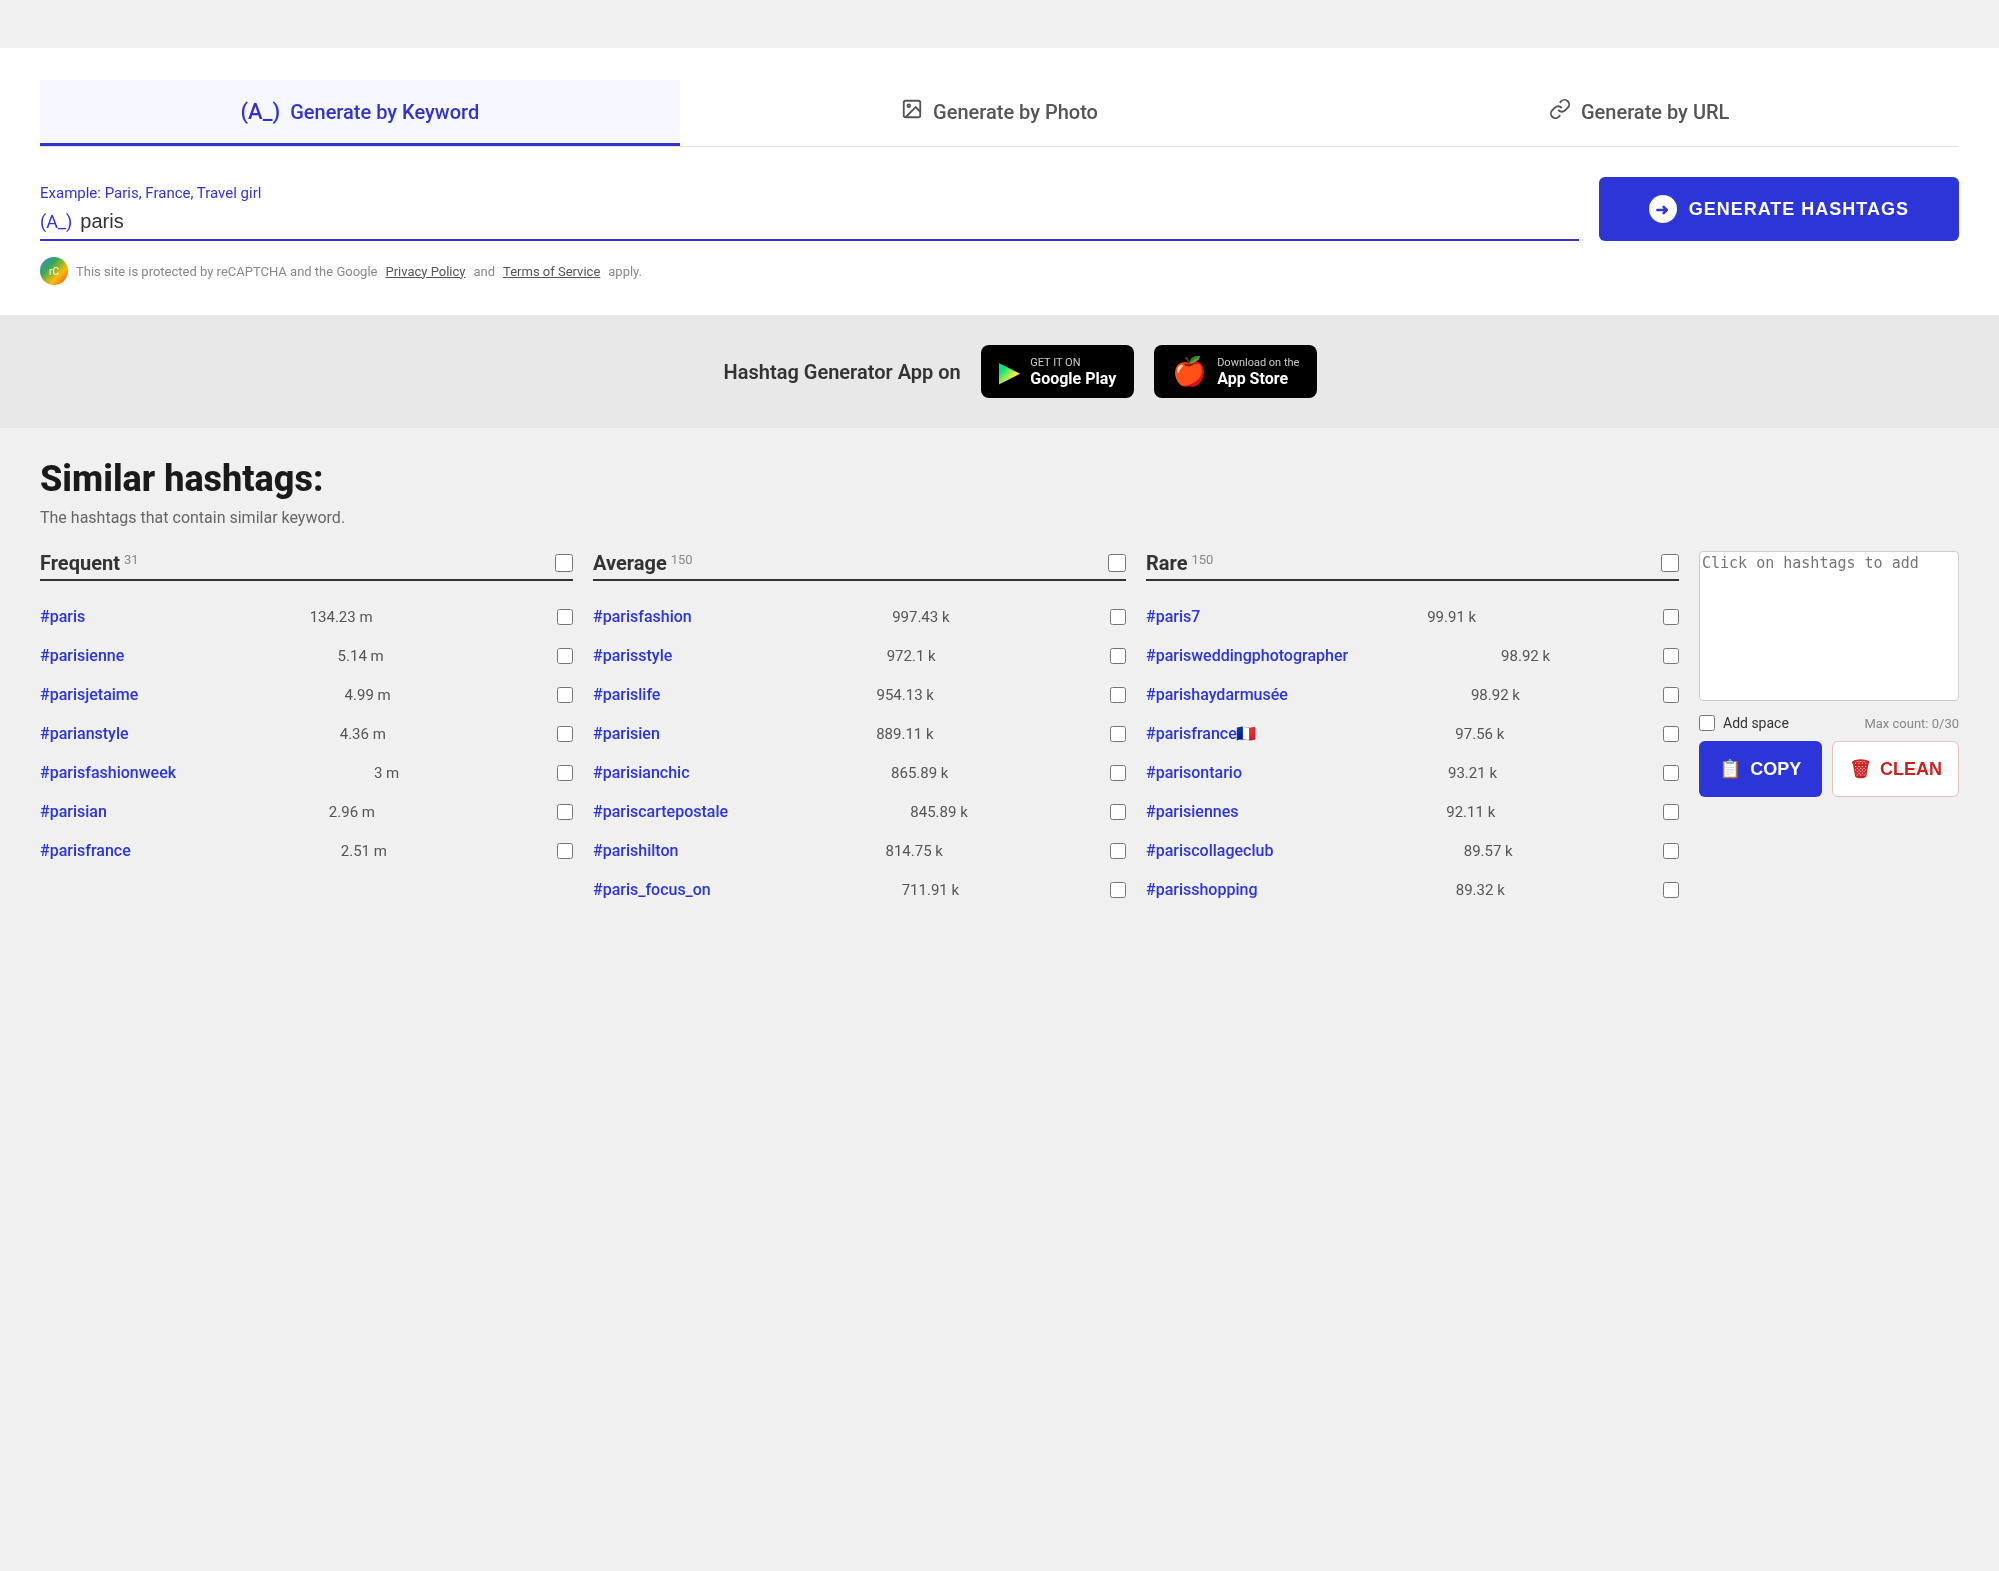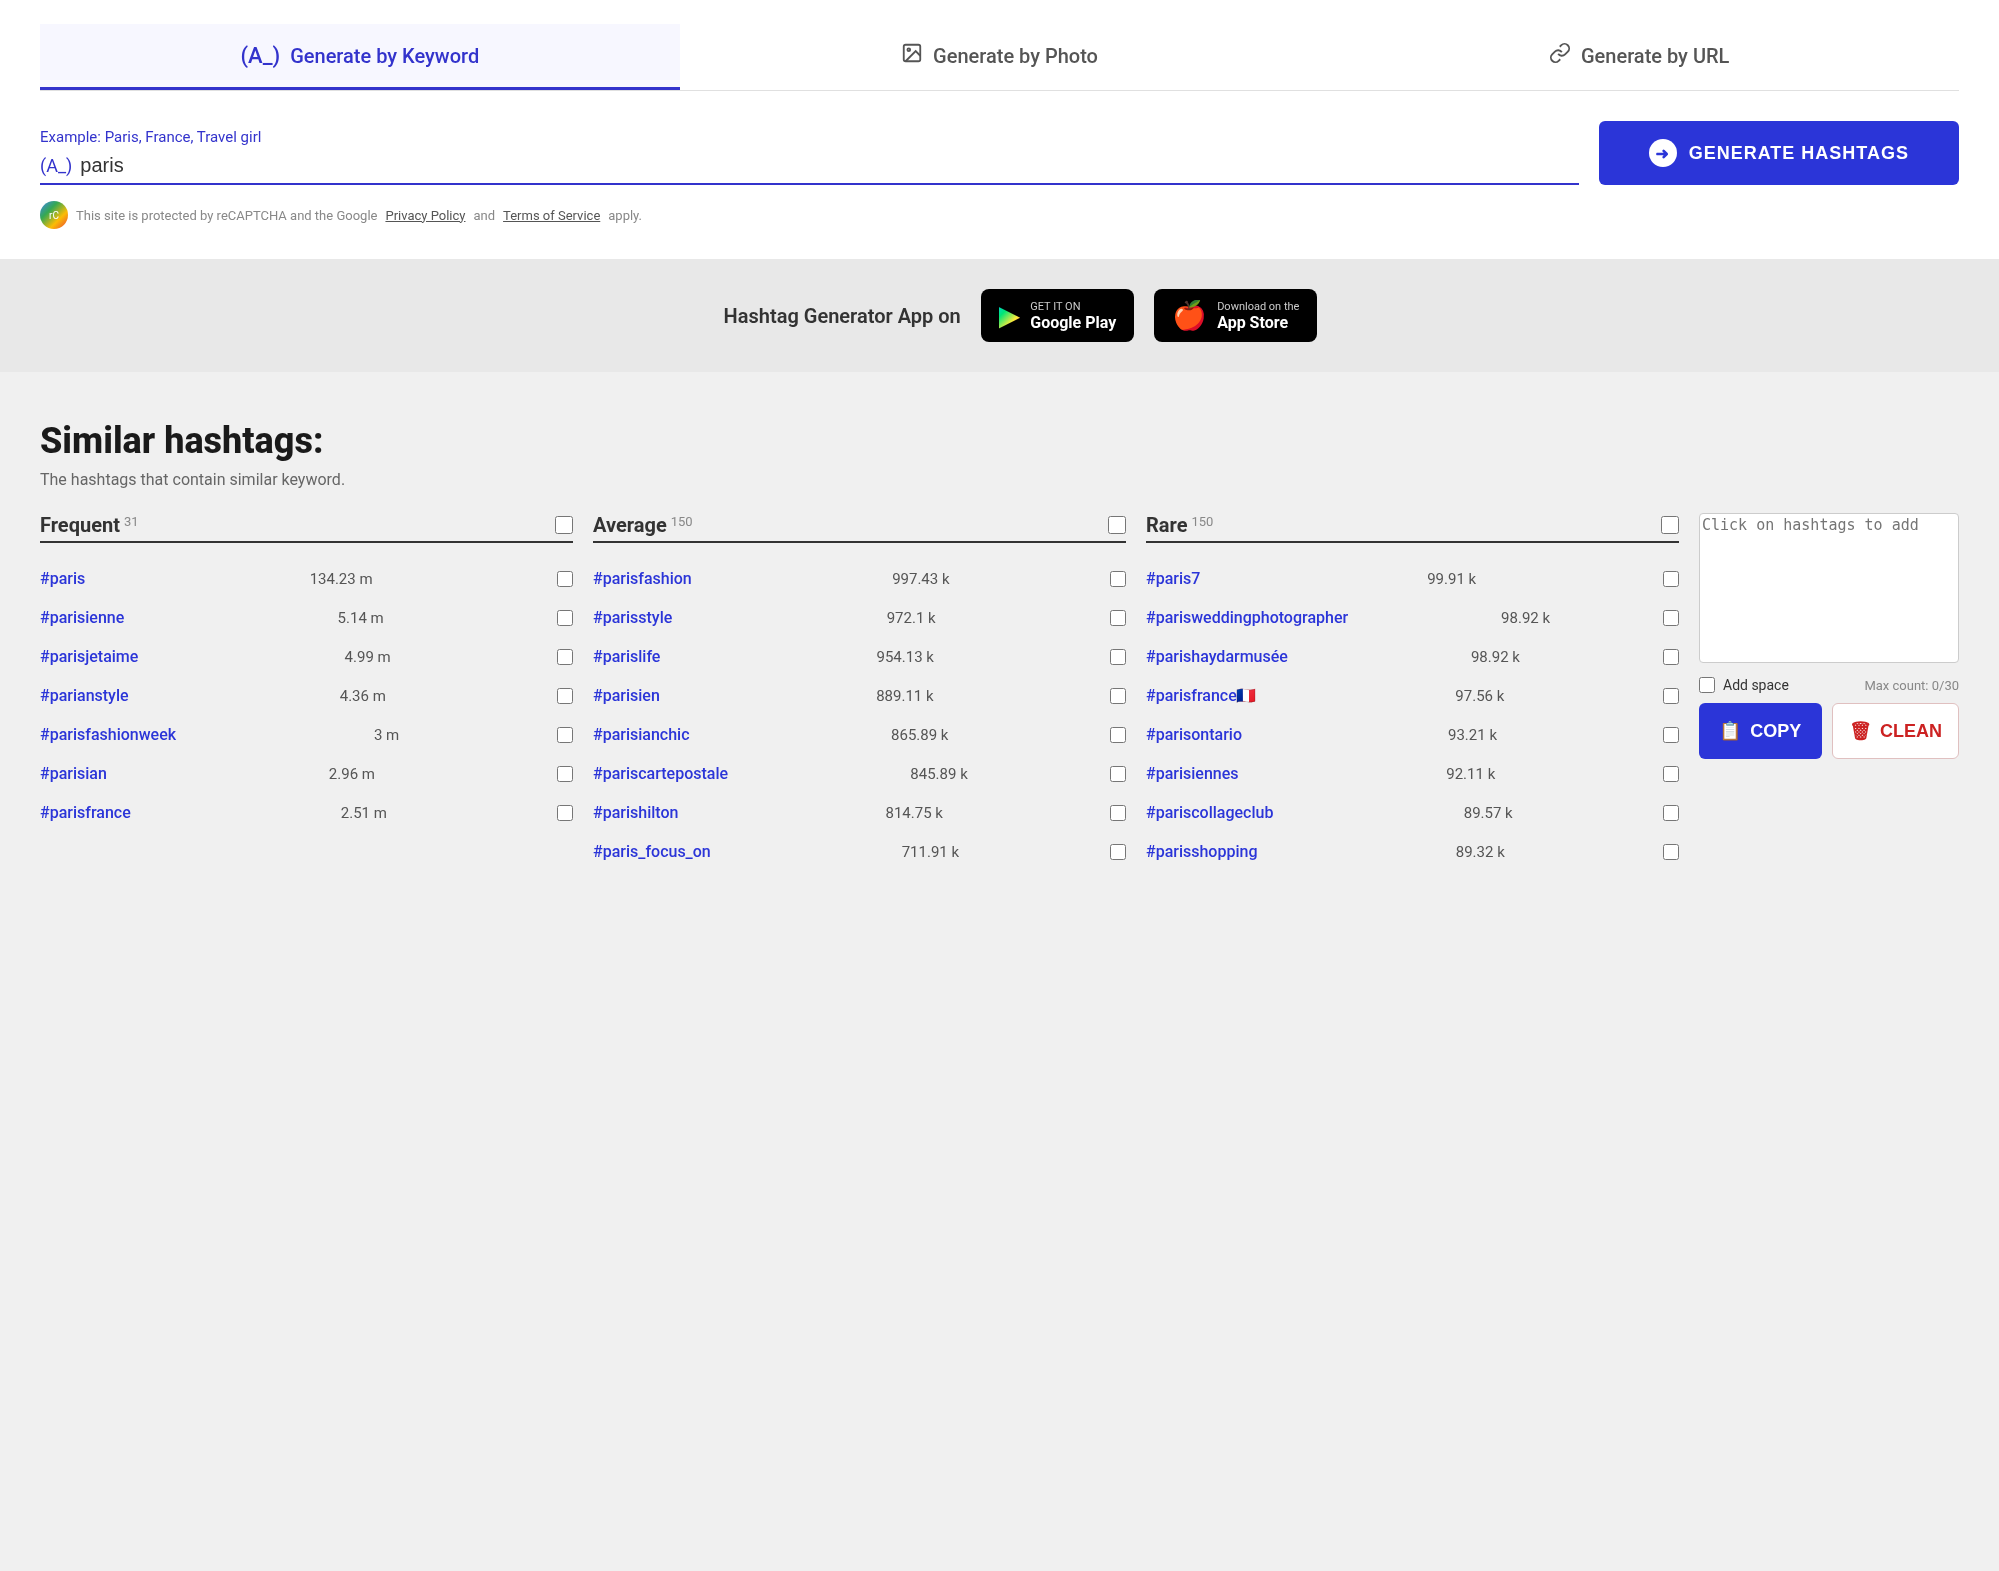--- a/index.html
+++ b/index.html
@@ -1,18 +1,18 @@
 <!DOCTYPE html>
 <html><head>
   <meta charset="utf-8">
   <style>
     * { box-sizing: border-box; margin: 0; padding: 0; }
     body { font-family: -apple-system, BlinkMacSystemFont, 'Segoe UI', Roboto, sans-serif; background: #f0f0f0; color: #333; }
 
-    .top-section { background: #fff; padding: 24px 40px 30px; }
+    .top-section { background: #fff; padding: 32px 40px 30px; margin-top: 48px; }
 
     .tabs { display: flex; border-bottom: 1px solid #e0e0e0; margin-bottom: 30px; }
     .tab { flex: 1; padding: 18px 20px; display: flex; align-items: center; justify-content: center; gap: 10px; cursor: pointer; font-size: 20px; font-weight: 500; color: #555; border-bottom: 3px solid transparent; }
     .tab.active { color: #3333cc; border-bottom: 3px solid #3333cc; background: #f7f7ff; }
     .tab-icon { font-size: 22px; }
 
     .input-section { display: flex; align-items: flex-end; gap: 20px; margin-bottom: 16px; }
     .input-wrapper { flex: 1; }
     .input-label { font-size: 15px; color: #3333cc; margin-bottom: 8px; }
     .keyword-input-wrap { display: flex; align-items: center; border-bottom: 2px solid #3333cc; padding-bottom: 6px; }
@@ -29,21 +29,21 @@
     .app-banner { background: #e8e8e8; padding: 30px 40px; display: flex; align-items: center; justify-content: center; gap: 20px; }
     .app-banner-label { font-size: 20px; font-weight: 600; color: #333; padding-left: 42px; }
     .store-btn { background: #000; color: #fff; border-radius: 8px; padding: 10px 18px; display: flex; align-items: center; gap: 10px; cursor: pointer; text-decoration: none; }
     .store-btn .store-icon { font-size: 28px; }
     .store-btn .store-text { display: flex; flex-direction: column; }
     .store-btn .store-sub { font-size: 11px; color: #ccc; }
     .store-btn .store-name { font-size: 16px; font-weight: 700; }
     .google-play-icon { background: linear-gradient(135deg, #00c6ff, #00e676, #ffeb3b, #f44336); -webkit-background-clip: text; -webkit-text-fill-color: transparent; background-clip: text; }
 
     .content-section { padding: 30px 40px; background: #f0f0f0; }
-    .section-title { font-size: 36px; font-weight: 800; color: #1a1a1a; margin-bottom: 8px; margin-top: 18px; }
+    .section-title { font-size: 36px; font-weight: 800; color: #1a1a1a; margin-bottom: 8px; }
     .section-subtitle { font-size: 16px; color: #666; margin-bottom: 24px; }
 
     .hashtag-layout { display: flex; gap: 20px; }
     .hashtag-columns { flex: 1; display: flex; gap: 20px; }
     .hashtag-col { flex: 1; }
     .col-header { display: flex; align-items: center; justify-content: space-between; margin-bottom: 4px; }
     .col-checkbox { width: 18px; height: 18px; border: 1.5px solid #bbb; background: #fff; cursor: pointer; }
     .col-divider { height: 2px; background: #333; margin-bottom: 16px; }
     .hashtag-row { display: flex; align-items: center; justify-content: space-between; padding: 10px 0; }
     .hashtag-link { color: #2b35d8; font-size: 16px; font-weight: 500; text-decoration: none; cursor: pointer; }

